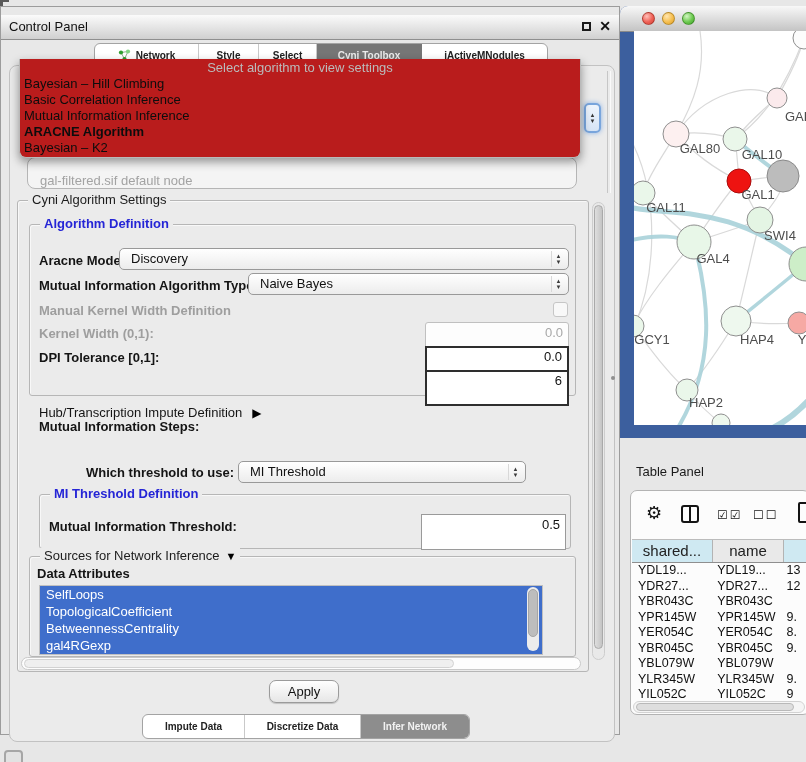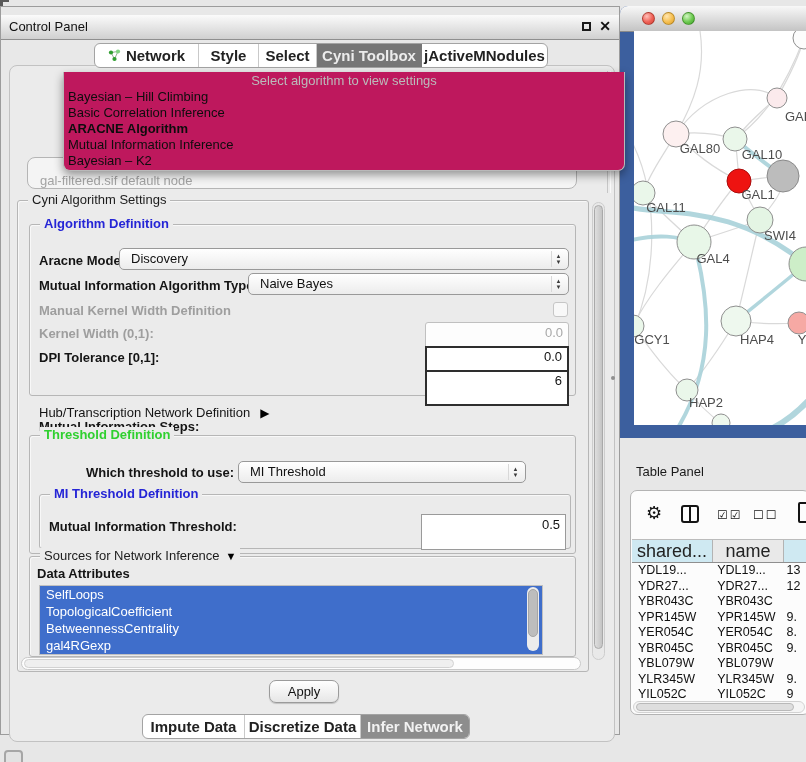--- a/index.html
+++ b/index.html
@@ -10,32 +10,32 @@
   
   .cp{position:absolute;left:0;top:6px;width:620px;height:729px;background:#e8e8e8;border:1px solid #9c9c9c;box-sizing:border-box;}
   .cp-tb{position:absolute;left:0;top:8px;right:0;height:24px;background:linear-gradient(#fbfbfb,#d0d0d0);border-bottom:1px solid #8f8f8f;padding-left:48px;}
   .cp-title{position:absolute;left:8px;top:0;line-height:24px;font-size:13px;color:#111;}
   .winbtn-float{position:absolute;right:28px;top:7px;width:9px;height:9px;border:2px solid #1a1a1a;box-sizing:border-box;}
   .winbtn-close{position:absolute;right:8px;top:0;line-height:23px;font-size:14px;font-weight:bold;color:#111;}
 
   .inner-panel{position:absolute;left:8px;top:58px;width:604px;height:675px;border:1px solid #c2c2c2;border-radius:8px;background:#ebebeb;}
 
   .tabbar{position:absolute;display:flex;background:#fff;border:1px solid #a3a3a3;border-radius:6px;overflow:hidden;height:23px;box-sizing:content-box;}
-  .tab{height:100%;display:flex;align-items:center;justify-content:center;font-size:15px;font-weight:bold;color:#222;border-right:1px solid #c9c9c9;box-sizing:border-box;gap:5px;white-space:nowrap;}
+  .tab{height:100%;display:flex;align-items:center;justify-content:center;font-size:10px;font-weight:bold;color:#222;border-right:1px solid #c9c9c9;box-sizing:border-box;gap:5px;white-space:nowrap;}
   .tab:last-child{border-right:none;}
   .tabbar.top .tab.sel{background:#767676;color:#ececec;border-right-color:#767676;}
   .tabbar.bottom .tab.sel{background:#8d8d8d;color:#f2f2f2;border-right-color:#8d8d8d;}
 
   
   .hcombo{position:absolute;left:26px;top:150px;width:550px;height:32px;border:1px solid #b5b5b5;border-radius:8px;background:#f4f4f4;z-index:1;font-size:13px;color:#a3a3a3;box-sizing:border-box;overflow:hidden;padding:15px 0 0 12px;}
   .focus-stepper{position:absolute;left:583px;top:96px;width:17px;height:30px;border-radius:5px;border:2px solid #79a5dc;box-shadow:0 0 5px #8ab2e6;background:linear-gradient(#eef4fc,#d6e4f5);z-index:2;display:flex;flex-direction:column;align-items:center;justify-content:center;font-size:6px;line-height:6px;color:#333;box-sizing:border-box;}
   .etch{position:absolute;left:606px;top:64px;width:2px;height:122px;border-left:1px solid #c6c6c6;border-right:1px solid #fafafa;z-index:1;}
 
   
-  .popup{position:absolute;left:18px;top:65px;width:560px;background:#be185d;border:1px solid #b9b9b9;border-top:none;border-radius:0 0 7px 7px;box-shadow:0 4px 10px rgba(0,0,0,.4);z-index:6;padding-bottom:1px;margin-left:44px;}
+  .popup{position:absolute;left:18px;top:52px;width:560px;background:#b91c1c;border:1px solid #b9b9b9;border-top:none;border-radius:0 0 7px 7px;box-shadow:0 4px 10px rgba(0,0,0,.4);z-index:6;padding-bottom:1px;}
   .pprompt{height:17px;line-height:17px;text-align:center;color:#bbb;font-size:13px;}
   .pitem{height:16px;line-height:16px;padding-left:4px;font-size:13px;color:#0d0d0d;white-space:nowrap;}
   .pitem.bold{font-weight:bold;}
 
   
   .grp{position:absolute;border:1px solid #b6b6b6;border-radius:3px;box-shadow:inset 1px 1px 0 rgba(255,255,255,.65);}
   .gtitle{position:absolute;top:-9px;left:10px;background:#ebebeb;padding:0 4px;font-size:13px;color:#1c1c1c;white-space:nowrap;display:flex;gap:6px;align-items:center;}
   .gtitle.blue{color:#2525d6;font-weight:bold;}
   .gtitle.green{color:#2fd02f;font-weight:bold;}
 
@@ -81,21 +81,21 @@
 
   
   .tp-title{position:absolute;left:636px;top:464px;font-size:13px;color:#1a1a1a;}
   .tpanel{position:absolute;left:630px;top:490px;width:180px;height:225px;background:#fcfcfc;border:1px solid #b3b3b3;border-radius:7px;box-sizing:border-box;overflow:hidden;}
   .gear{position:absolute;left:15px;top:11px;font-size:18px;color:#141414;font-family:"DejaVu Sans",sans-serif;}
   .colicon{position:absolute;left:50px;top:14px;width:18px;height:18px;border:2px solid #141414;border-radius:3px;box-sizing:border-box;}
   .colicon .bar{position:absolute;left:50%;top:0;bottom:0;width:2px;background:#141414;transform:translateX(-50%);}
   .cbpair{position:absolute;top:17px;font-size:12px;letter-spacing:2px;color:#141414;font-family:"DejaVu Sans",sans-serif;}
   .docicon{position:absolute;left:167px;top:11px;width:18px;height:21px;border:2px solid #141414;border-radius:2px;box-sizing:border-box;}
   .thead{position:absolute;left:1px;top:48px;display:flex;height:24px;border-top:1px solid #bcbcbc;border-bottom:1px solid #8f8f8f;box-sizing:border-box;}
-  .hc{height:100%;line-height:22px;text-align:center;font-size:18px;color:#222;border-right:1px solid #b3b3b3;box-sizing:border-box;background:#e9e9e9;overflow:hidden;}
+  .hc{height:100%;line-height:22px;text-align:center;font-size:15px;color:#222;border-right:1px solid #b3b3b3;box-sizing:border-box;background:#e9e9e9;overflow:hidden;}
   .hc.hl{background:#cfe9f2;}
   .tbody{position:absolute;left:1px;top:72px;width:178px;height:139px;overflow:hidden;}
   .trow{display:flex;height:15.5px;}
   .tc{font-size:12.5px;color:#111;line-height:15.5px;padding-left:6px;box-sizing:border-box;white-space:nowrap;overflow:hidden;}
   .tp-hscroll{position:absolute;left:2px;top:210px;width:172px;height:12px;background:#f5f5f5;border:1px solid #d2d2d2;border-radius:6px;box-sizing:border-box;}
   .tp-hscroll .thumb{position:absolute;top:1px;bottom:1px;left:2px;width:158px;background:#dedede;border:1px solid #b9b9b9;border-radius:5px;box-sizing:border-box;}
 </style>
 </head>
 <body>
 
@@ -144,22 +144,22 @@
       <span>▲</span>
       <span>▼</span>
     </div>
     <div class="etch"></div>
 
     <div class="popup">
       <div class="pprompt">Select algorithm to view settings</div>
       <div id="popupItems">
           <div class="pitem">Bayesian – Hill Climbing</div>
           <div class="pitem">Basic Correlation Inference</div>
+          <div class="pitem">Mutual Information Inference</div>
           <div class="pitem bold">ARACNE Algorithm</div>
-          <div class="pitem">Mutual Information Inference</div>
           <div class="pitem">Bayesian – K2</div>
         </div>
     </div>
 
     <div class="grp" style="left:16px;top:193px;width:570px;height:470px;">
       <span class="gtitle">
           <span>Cyni Algorithm Settings</span>
         </span>
     </div>
 
@@ -193,29 +193,24 @@
     <span class="lbl dim" style="left:38px;top:319px;">Kernel Width (0,1):</span>
     <div class="field disabled" style="left:424px;top:315px;width:144px;">0.0</div>
 
     <span class="lbl" style="left:38px;top:343px;">DPI Tolerance [0,1]:</span>
     <div class="field" style="left:424px;top:339px;width:144px;">0.0</div>
 
     <span class="lbl" style="left:38px;top:367px;margin-top:45px;">Mutual Information Steps:</span>
     <div class="field" style="left:424px;top:363px;width:144px;">6</div>
 
     <div class="abs" style="left:38px;top:398px;display:flex;align-items:center;gap:10px;">
-      <span style="font-size:13px;color:#141414;">Hub/Transcription Network Definition</span>
+      <span style="font-size:13px;color:#141414;">Hub/Transcription Impute Definition</span>
       <span style="font-size:12px;color:#000;">▶</span>
     </div>
 
-    <div class="grp" style="left:28px;top:428px;width:545px;height:117px;">
-      <span class="gtitle green">
-          <span>Threshold Definition</span>
-        </span>
-    </div>
 
     <span class="lbl" style="left:85px;top:458px;">Which threshold to use:</span>
     <div class="combo" style="left:237px;top:454px;width:288px;">
       <span class="cval">MI Threshold</span>
       <span class="stepper">
           <span>▲</span>
           <span>▼</span>
         </span>
     </div>
 

